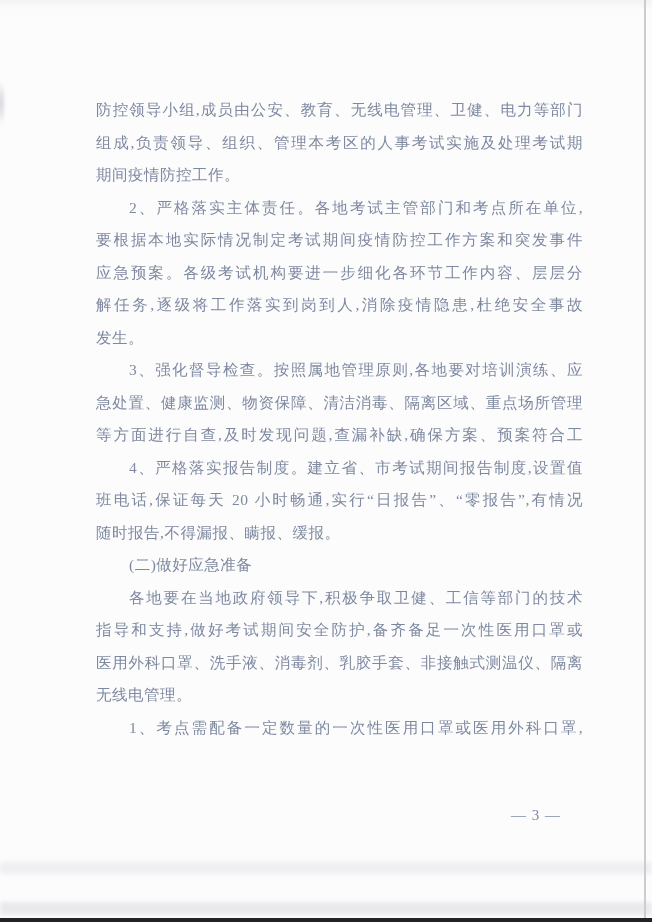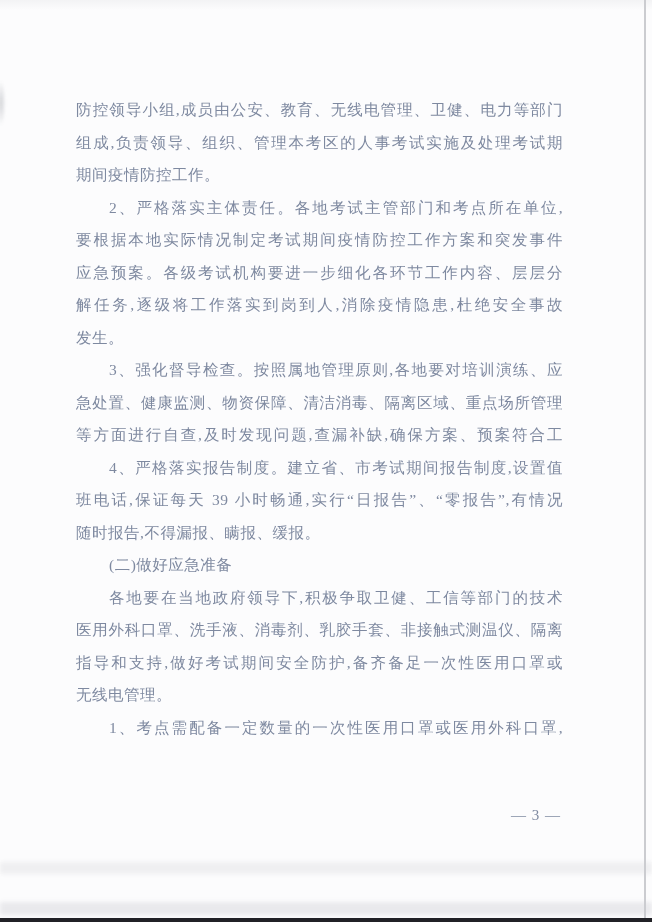--- a/index.html
+++ b/index.html
@@ -52,21 +52,21 @@
   .s2 { top: 902px; height: 13px; background: rgba(150,152,158,0.18); }
   
   .bottom-bar {
     position: absolute;
     left: 0; bottom: 0;
     width: 100%; height: 4px;
     background: #212126;
   }
   .textblock {
     position: absolute;
-    left: 76px;
+    left: 96px;
     top: 94px;
     width: 487px;
     color: var(--ink);
     font-size: 15.5px;
   }
   .line {
     height: 32.5px;
     line-height: 32.5px;
     overflow: hidden;
     white-space: normal;
@@ -109,28 +109,28 @@
     <div class="line j">要根据本地实际情况制定考试期间疫情防控工作方案和突发事件</div>
     <div class="line j">应急预案。各级考试机构要进一步细化各环节工作内容、层层分</div>
     <div class="line j">解任务,逐级将工作落实到岗到人,消除疫情隐患,杜绝安全事故</div>
     <div class="line">发生。</div>
 
     <div class="line j indent">3、强化督导检查。按照属地管理原则,各地要对培训演练、应</div>
     <div class="line j">急处置、健康监测、物资保障、清洁消毒、隔离区域、重点场所管理</div>
     <div class="line j">等方面进行自查,及时发现问题,查漏补缺,确保方案、预案符合工</div>
 
     <div class="line j indent">4、严格落实报告制度。建立省、市考试期间报告制度,设置值</div>
-    <div class="line j">班电话,保证每天 39 小时畅通,实行“日报告”、“零报告”,有情况</div>
+    <div class="line j">班电话,保证每天 20 小时畅通,实行“日报告”、“零报告”,有情况</div>
     <div class="line">随时报告,不得漏报、瞒报、缓报。</div>
 
     <div class="line indent">(二)做好应急准备</div>
 
     <div class="line j indent">各地要在当地政府领导下,积极争取卫健、工信等部门的技术</div>
+    <div class="line j">指导和支持,做好考试期间安全防护,备齐备足一次性医用口罩或</div>
     <div class="line j">医用外科口罩、洗手液、消毒剂、乳胶手套、非接触式测温仪、隔离</div>
-    <div class="line j">指导和支持,做好考试期间安全防护,备齐备足一次性医用口罩或</div>
     <div class="line">无线电管理。</div>
 
     <div class="line j indent">1、考点需配备一定数量的一次性医用口罩或医用外科口罩,</div>
   </div>
 
   <div class="pagenum">— 3 —</div>
 
   <div class="smudge s1"></div>
   <div class="smudge s2"></div>
   <div class="edge-right"></div>

